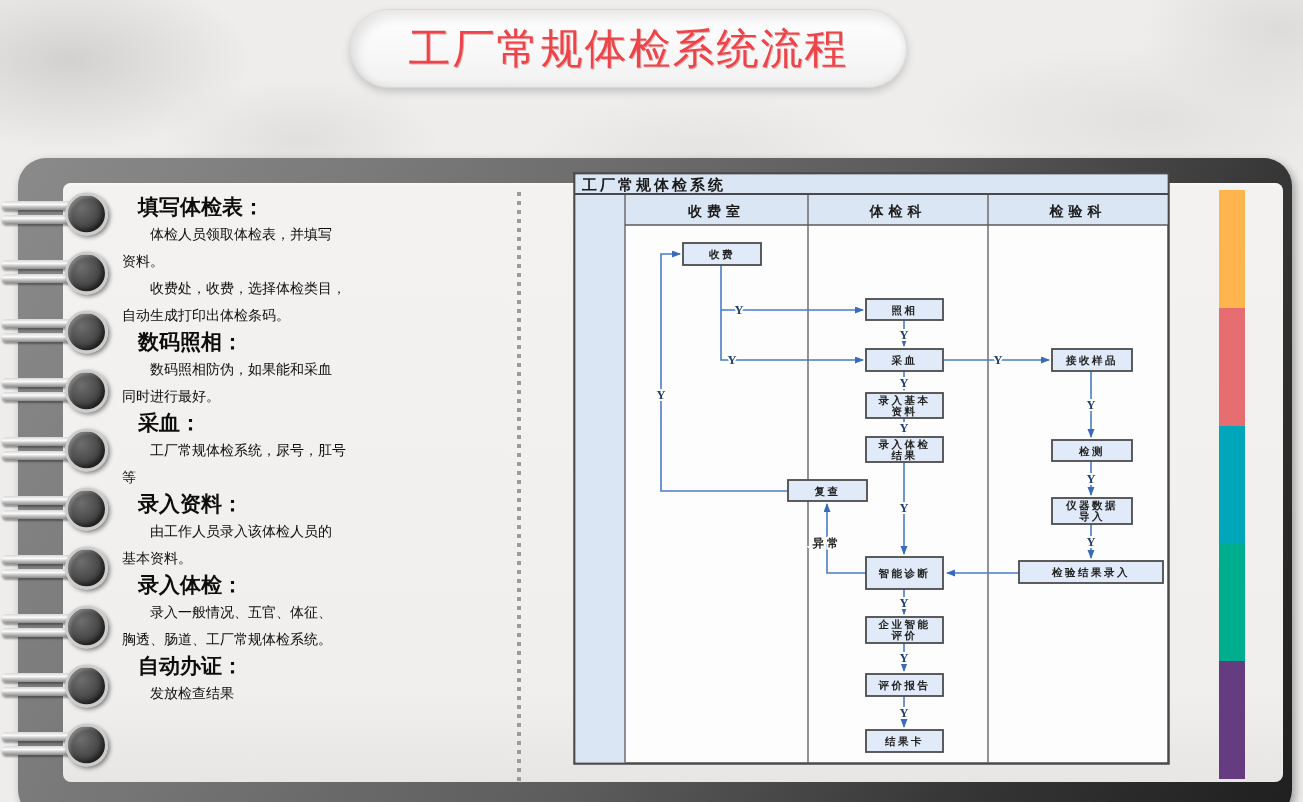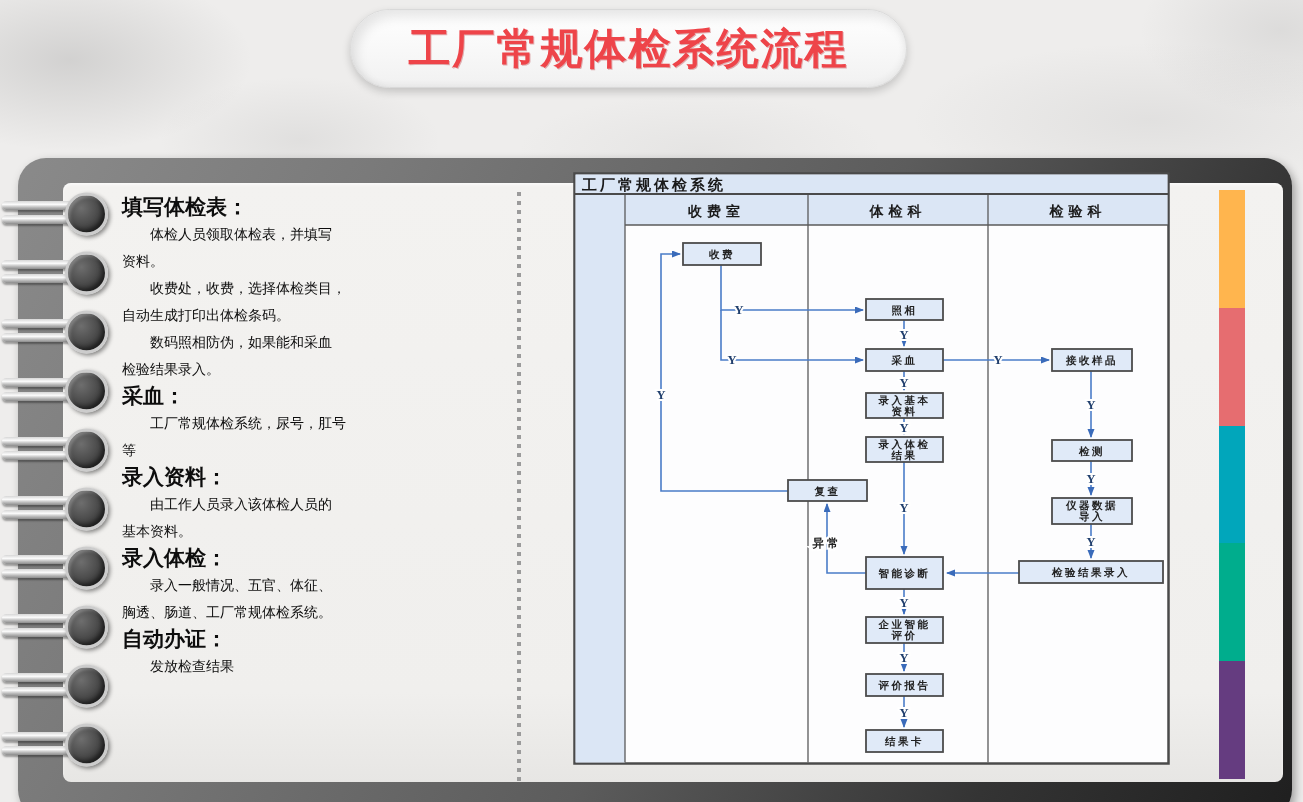--- a/index.html
+++ b/index.html
@@ -17,21 +17,21 @@
   
   .banner{
     position:absolute;left:350px;top:9px;width:555px;height:77px;border-radius:44px;
     background:linear-gradient(180deg,#ffffff 0%,#f7f7f7 60%,#f1f1f1 100%);
     border:1px solid #d9d9d9;
     box-shadow:0 4px 8px rgba(0,0,0,.18), inset 5px 7px 12px rgba(0,0,0,.10), inset -2px -3px 6px rgba(0,0,0,.04);
     display:flex;align-items:center;justify-content:center;
   }
   .banner span{
     font-family:"Liberation Sans","DejaVu Sans",sans-serif;
-    font-weight:bold;font-size:42px;letter-spacing:2px;color:#ee4449;
+    font-weight:normal;font-size:42px;letter-spacing:2px;color:#ee4449;
     text-shadow:1px 1px 0 rgba(180,40,45,.35);
   }
   
   .notebook{
     position:absolute;left:18px;top:158px;width:1274px;height:660px;border-radius:28px;
     background:linear-gradient(118deg,#8a8a8a 0%,#7a7a7a 22%,#5c5c5c 55%,#343434 80%,#1f1f1f 100%);
     box-shadow:3px 4px 10px rgba(0,0,0,.35);
   }
   .page{
     position:absolute;left:63px;top:183px;width:1220px;height:599px;border-radius:8px;
@@ -49,21 +49,21 @@
   .ring .b2{top:23px;left:2px;width:93px;}
   .ring .knob{
     position:absolute;right:4px;top:50%;transform:translateY(-50%);
     width:37px;height:37px;border-radius:50%;
     background:radial-gradient(circle at 36% 34%,#6e6e6e,#474747 55%,#3a3a3a 100%);
     border:3px solid #cccccc;
     box-shadow:2px 2px 4px rgba(0,0,0,.45), inset -3px -3px 4px rgba(0,0,0,.55), inset 2px 2px 3px rgba(255,255,255,.25);
   }
   
   .notes{position:absolute;left:122px;top:194px;width:372px;color:#0d0d0d;}
-  .note-heading{font-weight:bold;font-size:21px;line-height:27px;}
+  .note-heading{font-weight:bold;font-size:21px;line-height:27px;margin-left:16px;}
   .note-body{font-size:14px;line-height:27px;white-space:pre-line;text-indent:2em;}
   
   .divider{
     position:absolute;left:517px;top:192px;width:4px;height:590px;
     background-image:repeating-linear-gradient(180deg,#9b9b9b 0 4px,transparent 4px 9px);
   }
   
   .flowchart{position:absolute;left:573px;top:172px;width:597px;height:637px;}
   .flowchart svg{display:block;}
   
@@ -134,22 +134,23 @@
         <div class="knob"></div>
       </div>
     </div>
 
   <div class="notes" id="notes">
       <div class="note-heading">填写体检表：</div>
       <div class="note-body">体检人员领取体检表，并填写
 资料。</div>
       <div class="note-body">收费处，收费，选择体检类目，
 自动生成打印出体检条码。</div>
+      <div class="note-heading">数码照相：</div>
       <div class="note-body">数码照相防伪，如果能和采血
-检验结果录入。</div>
+同时进行最好。</div>
       <div class="note-heading">采血：</div>
       <div class="note-body">工厂常规体检系统，尿号，肛号
 等</div>
       <div class="note-heading">录入资料：</div>
       <div class="note-body">由工作人员录入该体检人员的
 基本资料。</div>
       <div class="note-heading">录入体检：</div>
       <div class="note-body">录入一般情况、五官、体征、
 胸透、肠道、工厂常规体检系统。</div>
       <div class="note-heading">自动办证：</div>

